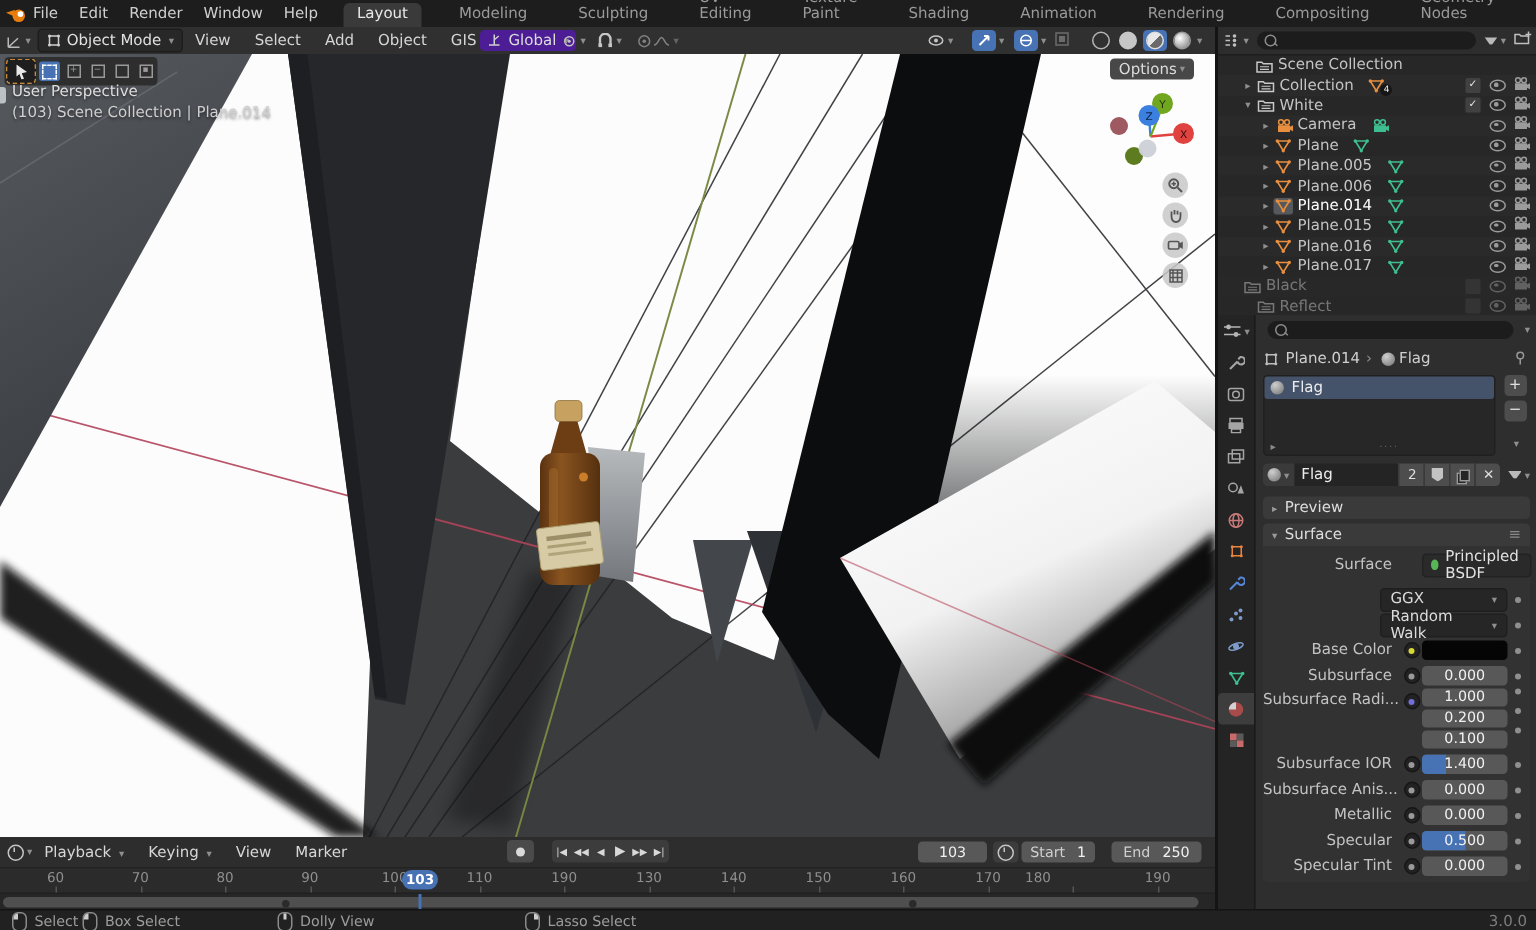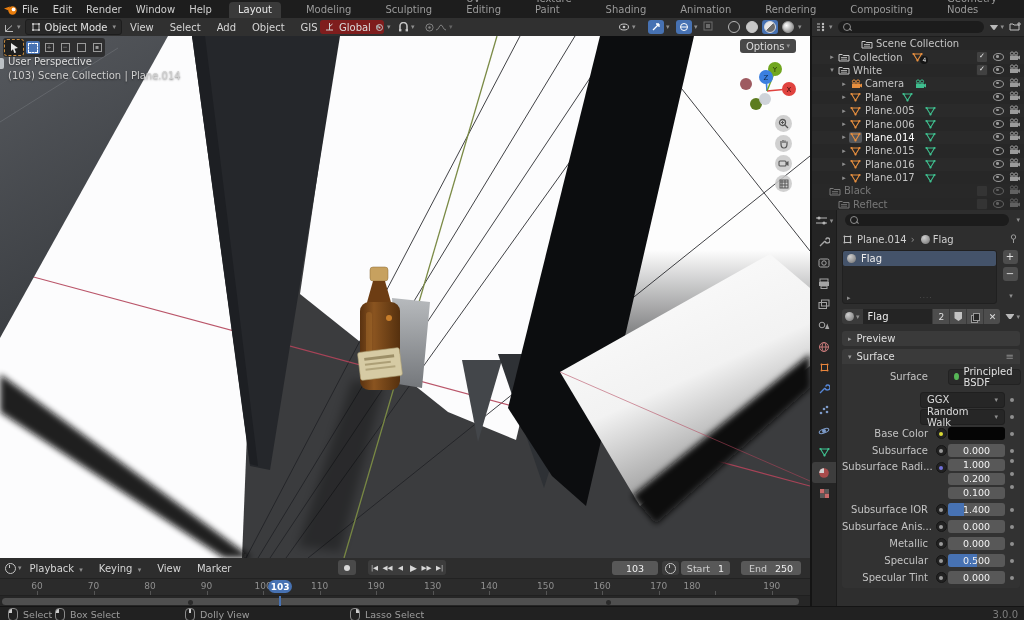--- a/index.html
+++ b/index.html
@@ -19,21 +19,21 @@
   .idfield .lbl{color:#d6d6d6;padding:0 6px 0 3px;}
   .mini-ic{width:11px;height:11px;display:inline-block;position:relative;}
   .chev{color:#8f8f8f;font-size:7px;margin-left:2px;}
   .copy-ic{width:8px;height:8px;position:relative;display:inline-block;margin:0 3px;}
   .copy-ic:before,.copy-ic:after{content:"";position:absolute;width:5px;height:6px;border:1px solid #9a9a9a;background:#262626;}
   .copy-ic:before{left:0;top:2px}.copy-ic:after{left:2px;top:0}
   
   #vph{left:0;top:18px;width:810px;height:18px;background:#303030;border-bottom:1px solid #232323;display:flex;align-items:center;}
   .vmenu{padding:0 8px;color:#d6d6d6;}
   #mode-btn{display:flex;align-items:center;background:#282828;border:1px solid #1d1d1d;border-radius:3px;height:14px;padding:0 5px;margin-left:4px;color:#e0e0e0;}
-  .hdr-pill{display:flex;align-items:center;background:#7f1d1d;border-radius:3px;height:14px;padding:0 5px;color:#dcdcdc;}
+  .hdr-pill{display:flex;align-items:center;background:#4c1d95;border-radius:3px;height:14px;padding:0 5px;color:#dcdcdc;}
   .tog{width:16px;height:14px;border-radius:3px;display:flex;align-items:center;justify-content:center;margin-left:2px;}
   .tog.blue{background:#4772b3;}
   .ball{width:10px;height:10px;border-radius:50%;border:1px solid #b5b5b5;display:inline-block;}
   .ball.solid{background:#c7c7c7;border-color:#c7c7c7;}
   .ball.half{background:linear-gradient(135deg,#e8e8e8 50%,#6a6a6a 50%);border-color:#ddd;}
   .ball.rend{background:radial-gradient(circle at 35% 35%,#fff,#777);border-color:#999;}
   
   #viewport{left:0;top:36px;width:810px;height:522px;overflow:hidden;background:#3b3c3e;}
   #vp-overlay-1{left:8px;top:20px;color:#dedede;text-shadow:0 1px 2px rgba(0,0,0,.5);font-size:10px;}
   #vp-overlay-2{left:8px;top:34px;color:#cfcfcf;text-shadow:0 1px 2px rgba(0,0,0,.5);font-size:10px;}
@@ -563,21 +563,21 @@
       <span class="row">
           <span class="funnel"></span>
           <span class="chev">▾</span>
         </span>
       <span style="margin-left:5px"><svg width="12" height="11" viewBox="0 0 12 11">
             <path d="M1,3 h3 l1,1 h5 v5 h-9 z" fill="none" stroke="#c0c0c0"></path>
             <path d="M10,1 v4 M8,3 h4" stroke="#c0c0c0"></path>
           </svg></span>
     </div>
     <div id="outliner-rows">
-        <div class="orow" style="padding-left: 14px; margin-left: 24px;">
+        <div class="orow" style="padding-left: 14px;">
           <span class="arr"></span>
           <span class="oic main">
             <svg width="12" height="10" viewBox="0 0 12 10">
               <path d="M1,2.5 h3.2 l1,1 h5.8 v5.5 h-10 z" fill="none" stroke="#c8c8c8" stroke-width="1"></path>
               <path d="M3,5.5 h6 M3,7.2 h6" stroke="#c8c8c8" stroke-width="0.8"></path>
             </svg>
           </span>
           <span class="lbl">Scene Collection</span>
           <span class="toggles">
             <span class="tslot"></span>

